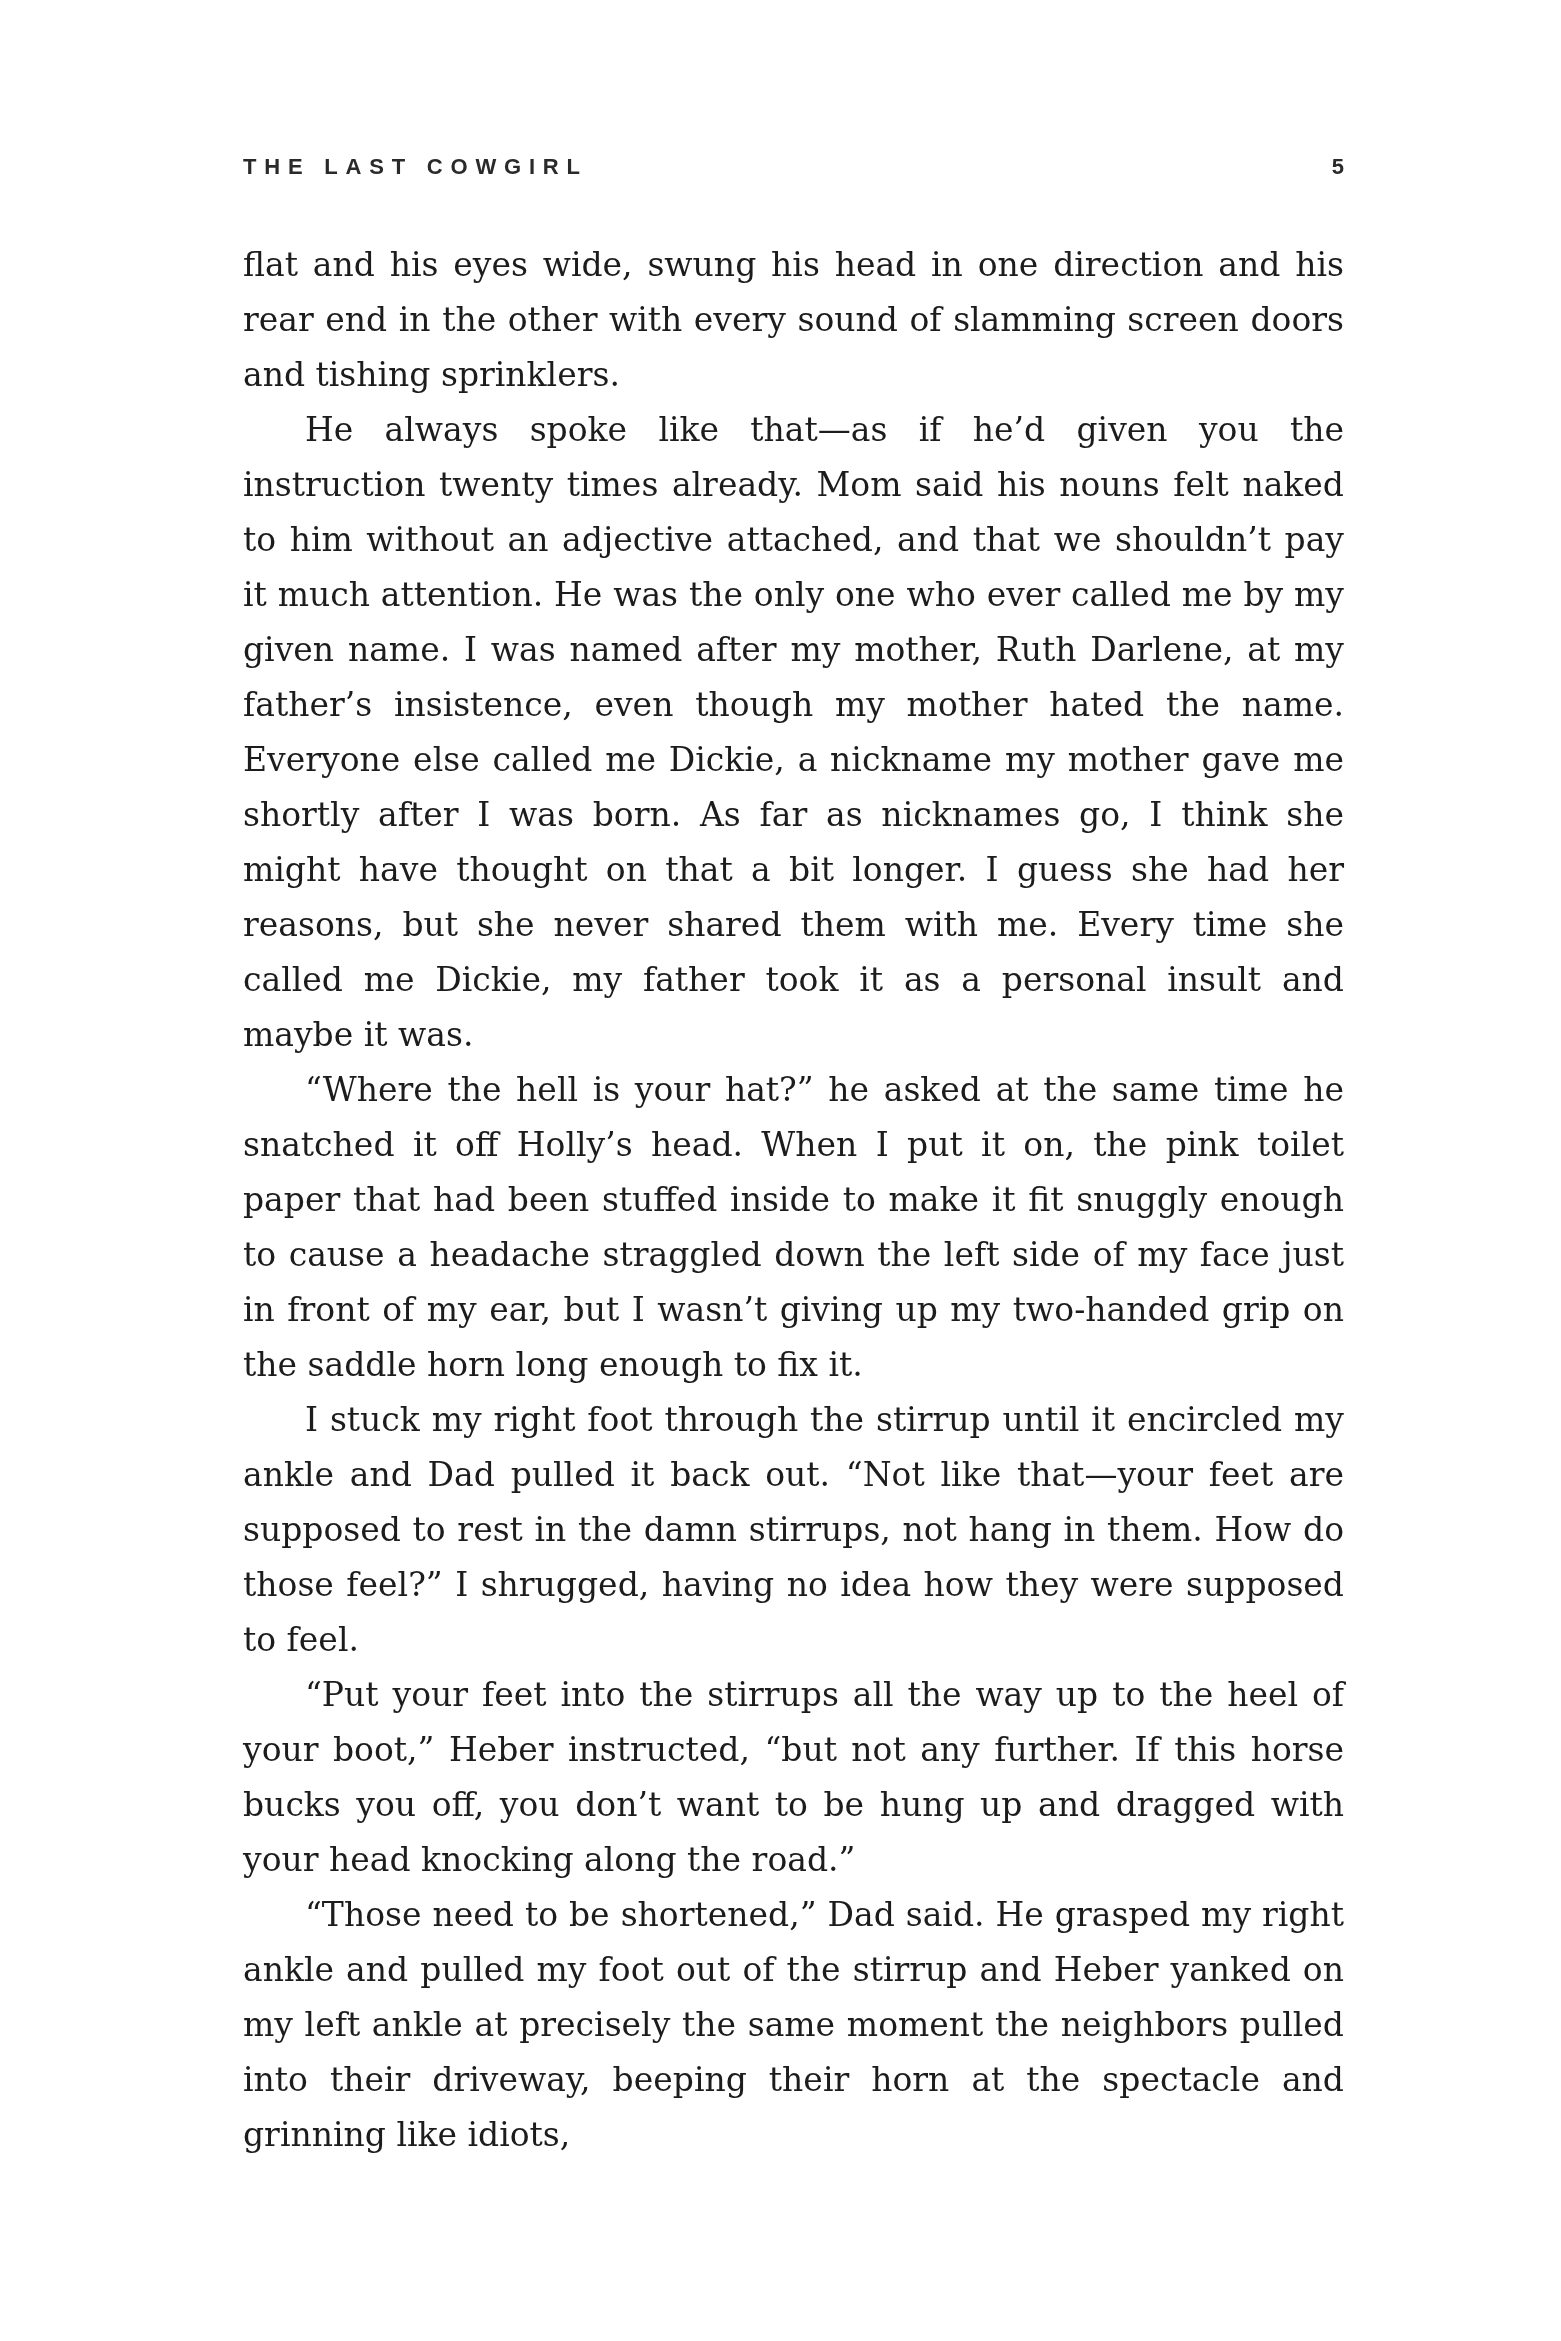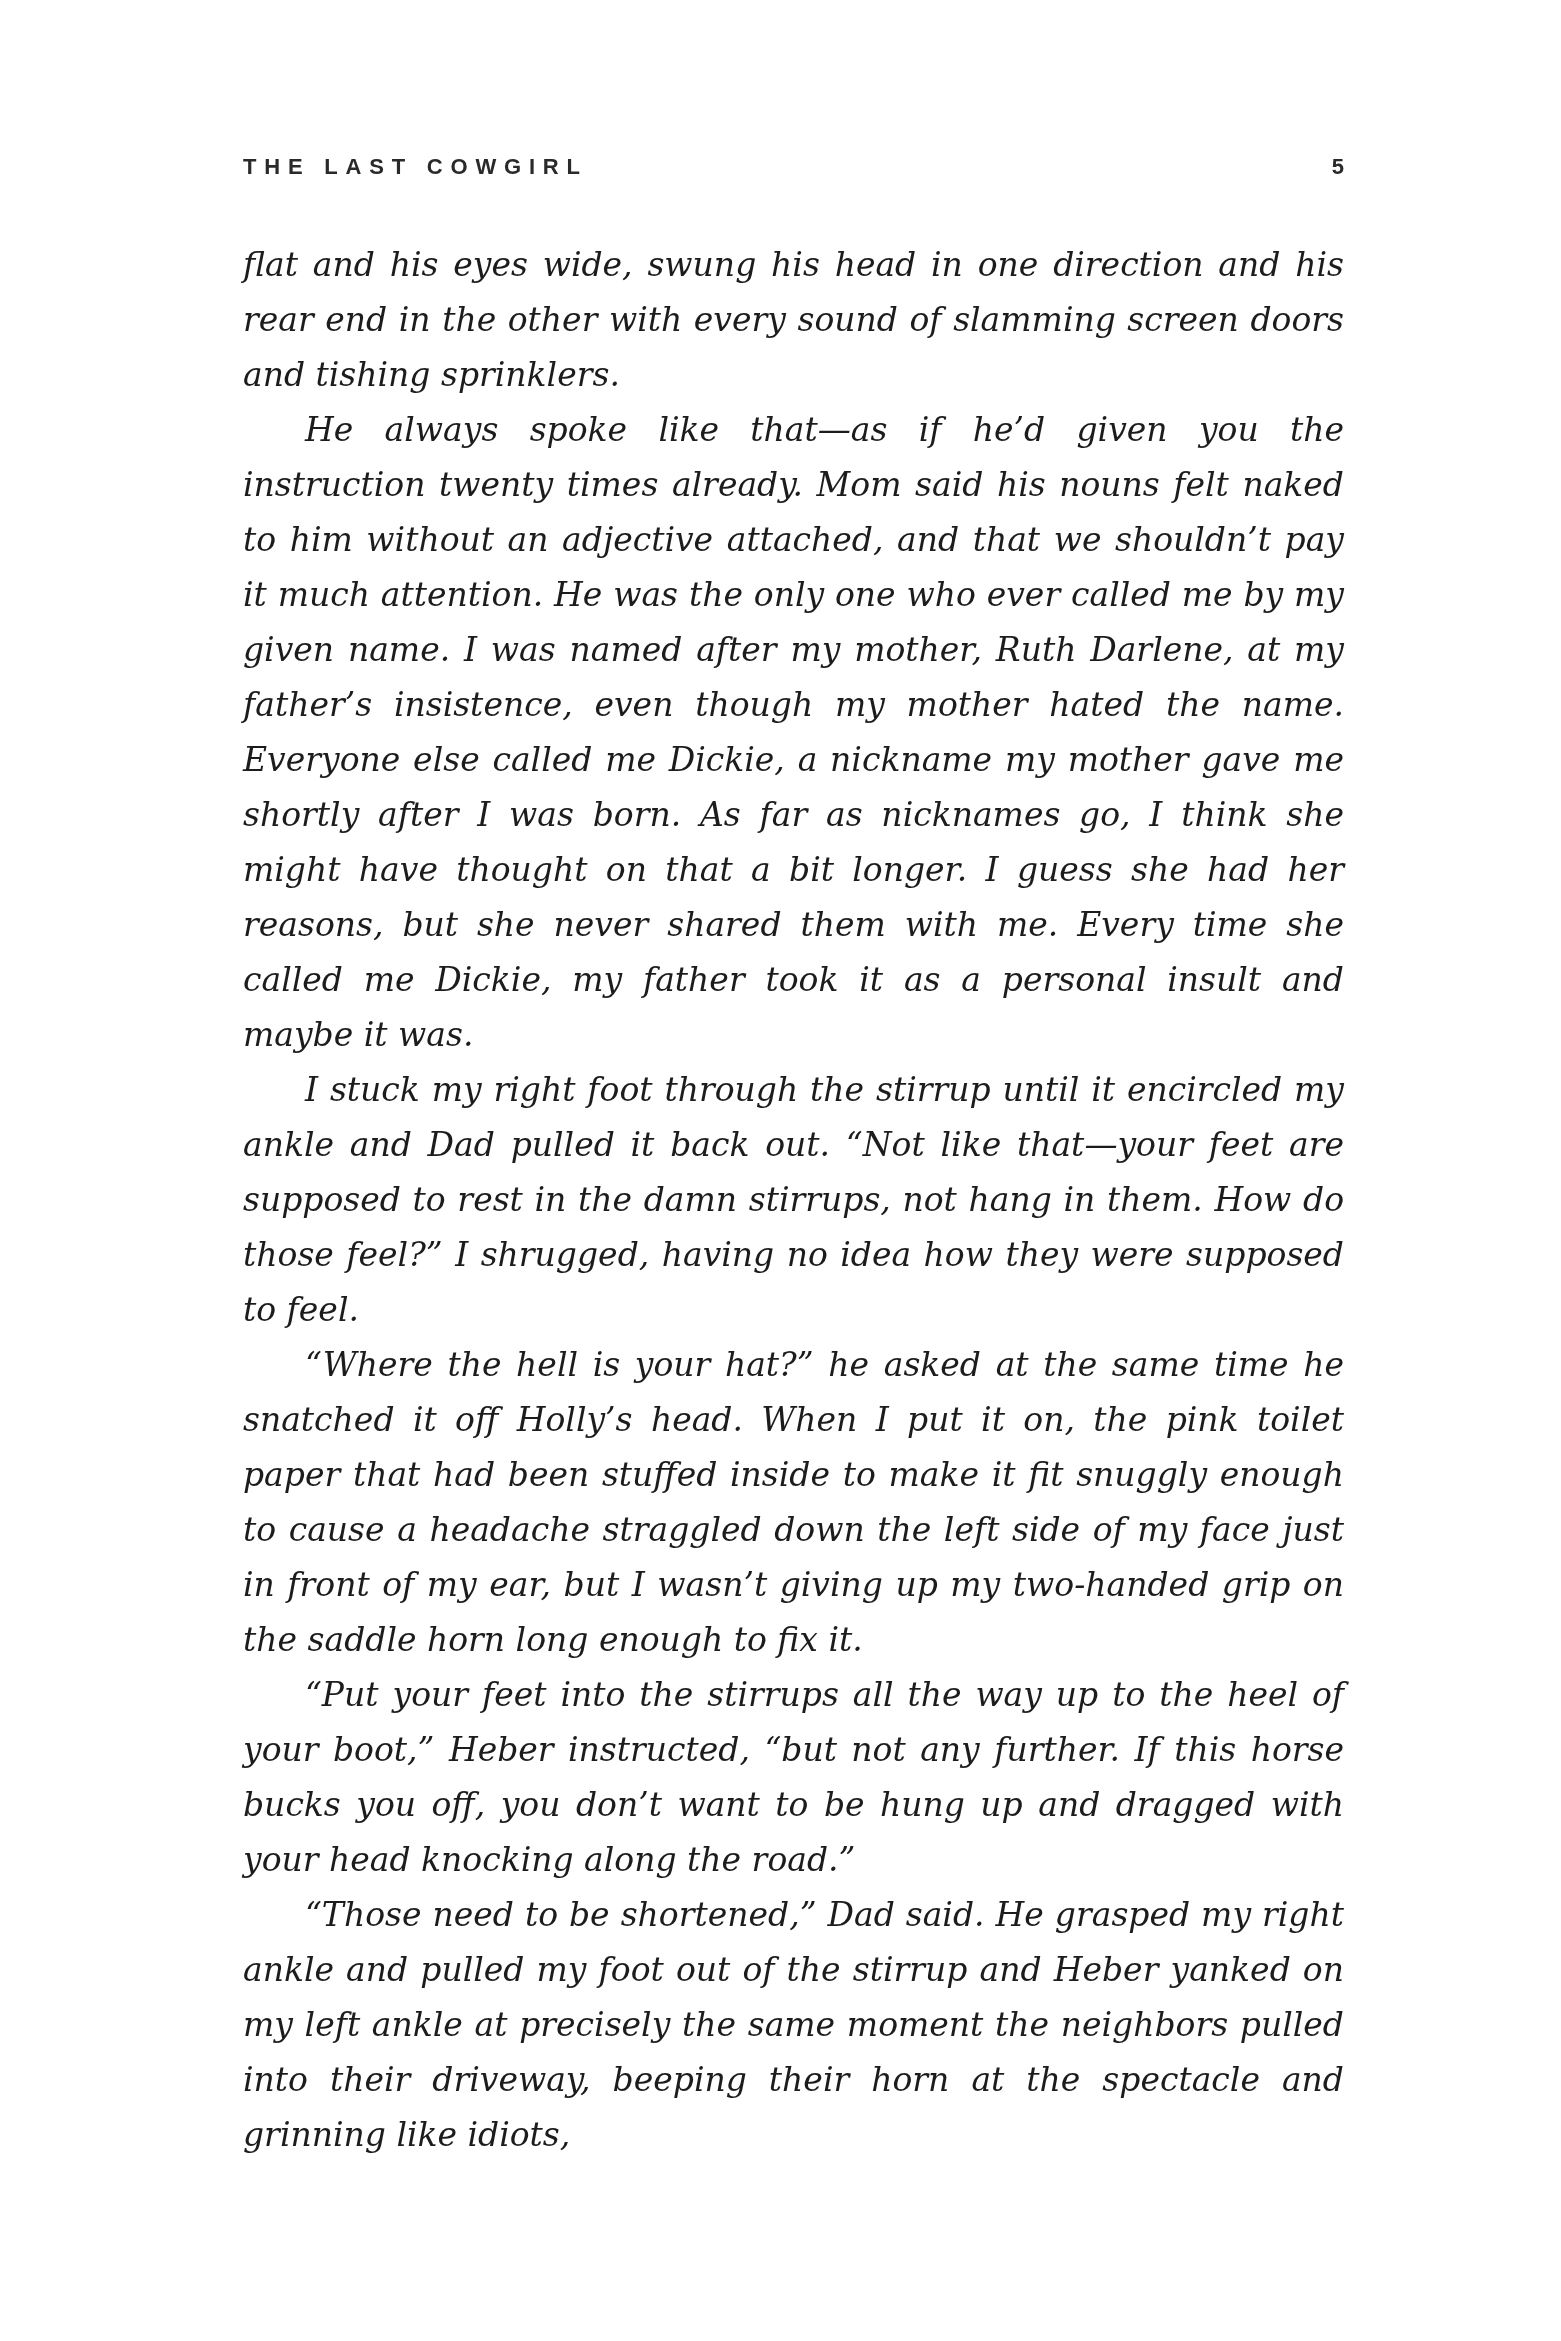--- a/index.html
+++ b/index.html
@@ -22,21 +22,20 @@
     font-size: 22px;
     letter-spacing: 7.8px;
     color: #2a2a2a;
     margin-bottom: 57px;
   }
   .running-head .page-number {
     letter-spacing: 0;
   }
   .body-text {
     width: 100%;
-    font-style: italic;
   }
   .body-text p {
     margin: 0;
     font-size: 33px;
     line-height: 55px;
     text-align: justify;
     color: #1c1c1c;
   }
   .body-text p.indent {
     text-indent: 62px;
@@ -48,20 +47,20 @@
 <div class="page">
 
   <header class="running-head">
     <span class="book-title">THE LAST COWGIRL</span>
     <span class="page-number">5</span>
   </header>
 
   <main class="body-text">
     <p class="no-indent">flat and his eyes wide, swung his head in one direction and his rear end in the other with every sound of slamming screen doors and tishing sprinklers.</p>
     <p class="indent">He always spoke like that—as if he’d given you the instruction twenty times already. Mom said his nouns felt naked to him without an adjective attached, and that we shouldn’t pay it much attention. He was the only one who ever called me by my given name. I was named after my mother, Ruth Darlene, at my father’s insistence, even though my mother hated the name. Everyone else called me Dickie, a nickname my mother gave me shortly after I was born. As far as nicknames go, I think she might have thought on that a bit longer. I guess she had her reasons, but she never shared them with me. Every time she called me Dickie, my father took it as a personal insult and maybe it was.</p>
+    <p class="indent">“Where the hell is your hat?” he asked at the same time he snatched it off Holly’s head. When I put it on, the pink toilet paper that had been stuffed inside to make it fit snuggly enough to cause a headache straggled down the left side of my face just in front of my ear, but I wasn’t giving up my two-handed grip on the saddle horn long enough to fix it.</p>
     <p class="indent">I stuck my right foot through the stirrup until it encircled my ankle and Dad pulled it back out. “Not like that—your feet are supposed to rest in the damn stirrups, not hang in them. How do those feel?” I shrugged, having no idea how they were supposed to feel.</p>
-    <p class="indent">“Where the hell is your hat?” he asked at the same time he snatched it off Holly’s head. When I put it on, the pink toilet paper that had been stuffed inside to make it fit snuggly enough to cause a headache straggled down the left side of my face just in front of my ear, but I wasn’t giving up my two-handed grip on the saddle horn long enough to fix it.</p>
     <p class="indent">“Put your feet into the stirrups all the way up to the heel of your boot,” Heber instructed, “but not any further. If this horse bucks you off, you don’t want to be hung up and dragged with your head knocking along the road.”</p>
     <p class="indent">“Those need to be shortened,” Dad said. He grasped my right ankle and pulled my foot out of the stirrup and Heber yanked on my left ankle at precisely the same moment the neighbors pulled into their driveway, beeping their horn at the spectacle and grinning like idiots,</p>
   </main>
 
 </div>
 
 
 </body></html>

